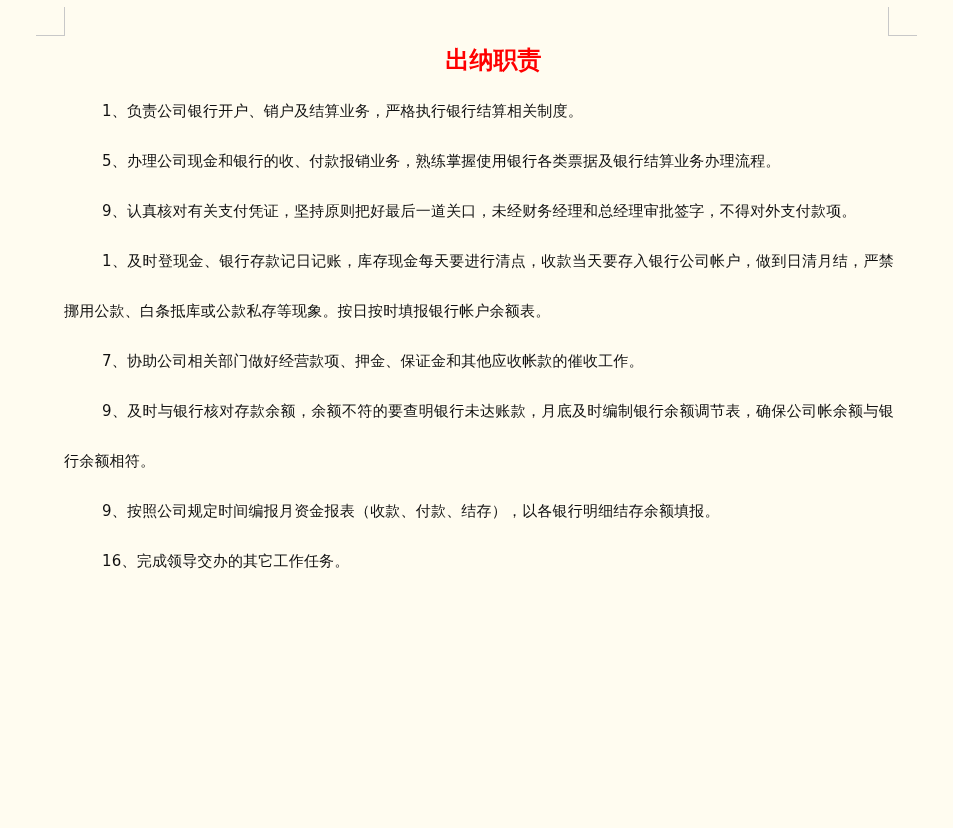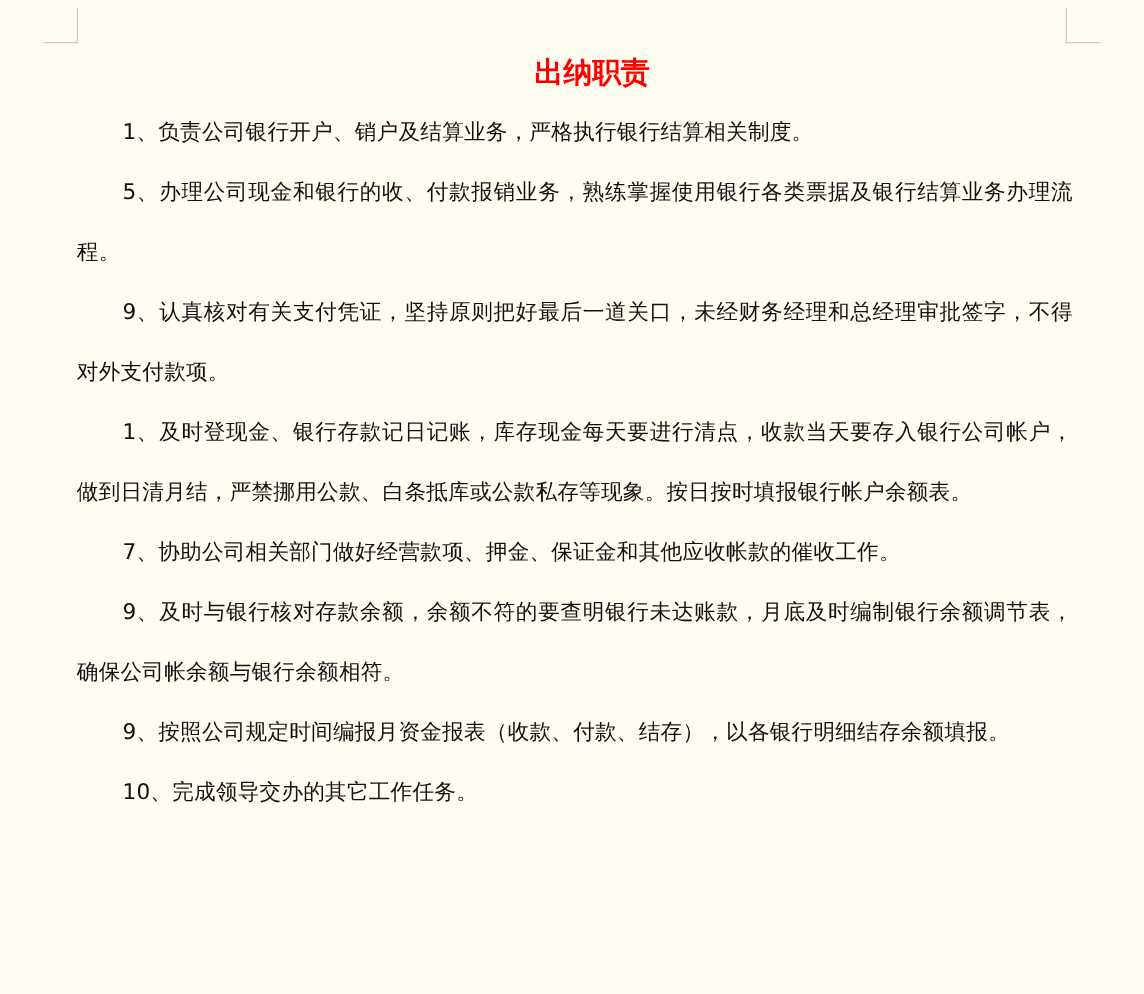--- a/index.html
+++ b/index.html
@@ -44,21 +44,21 @@
       letter-spacing: 0px;
       line-height: 36px;
     }
     .content {
       position: absolute;
       left: 64px;
       top: 86px;
       width: 830px;
     }
     .para {
-      font-size: 18px;
+      font-size: 15px;
       line-height: 50px;
       text-indent: 38px;
       margin: 0;
       text-align: justify;
       letter-spacing: 0.2px;
     }
   </style>
 </head>
 <body>
 
@@ -68,14 +68,14 @@
 <div class="title">出纳职责</div>
 
 <div class="content">
   <p class="para">1、负责公司银行开户、销户及结算业务，严格执行银行结算相关制度。</p>
   <p class="para">5、办理公司现金和银行的收、付款报销业务，熟练掌握使用银行各类票据及银行结算业务办理流程。</p>
   <p class="para">9、认真核对有关支付凭证，坚持原则把好最后一道关口，未经财务经理和总经理审批签字，不得对外支付款项。</p>
   <p class="para">1、及时登现金、银行存款记日记账，库存现金每天要进行清点，收款当天要存入银行公司帐户，做到日清月结，严禁挪用公款、白条抵库或公款私存等现象。按日按时填报银行帐户余额表。</p>
   <p class="para">7、协助公司相关部门做好经营款项、押金、保证金和其他应收帐款的催收工作。</p>
   <p class="para">9、及时与银行核对存款余额，余额不符的要查明银行未达账款，月底及时编制银行余额调节表，确保公司帐余额与银行余额相符。</p>
   <p class="para">9、按照公司规定时间编报月资金报表（收款、付款、结存），以各银行明细结存余额填报。</p>
-  <p class="para">10、完成领导交办的其它工作任务。</p>
+  <p class="para">16、完成领导交办的其它工作任务。</p>
 </div>
 
 </body></html>

